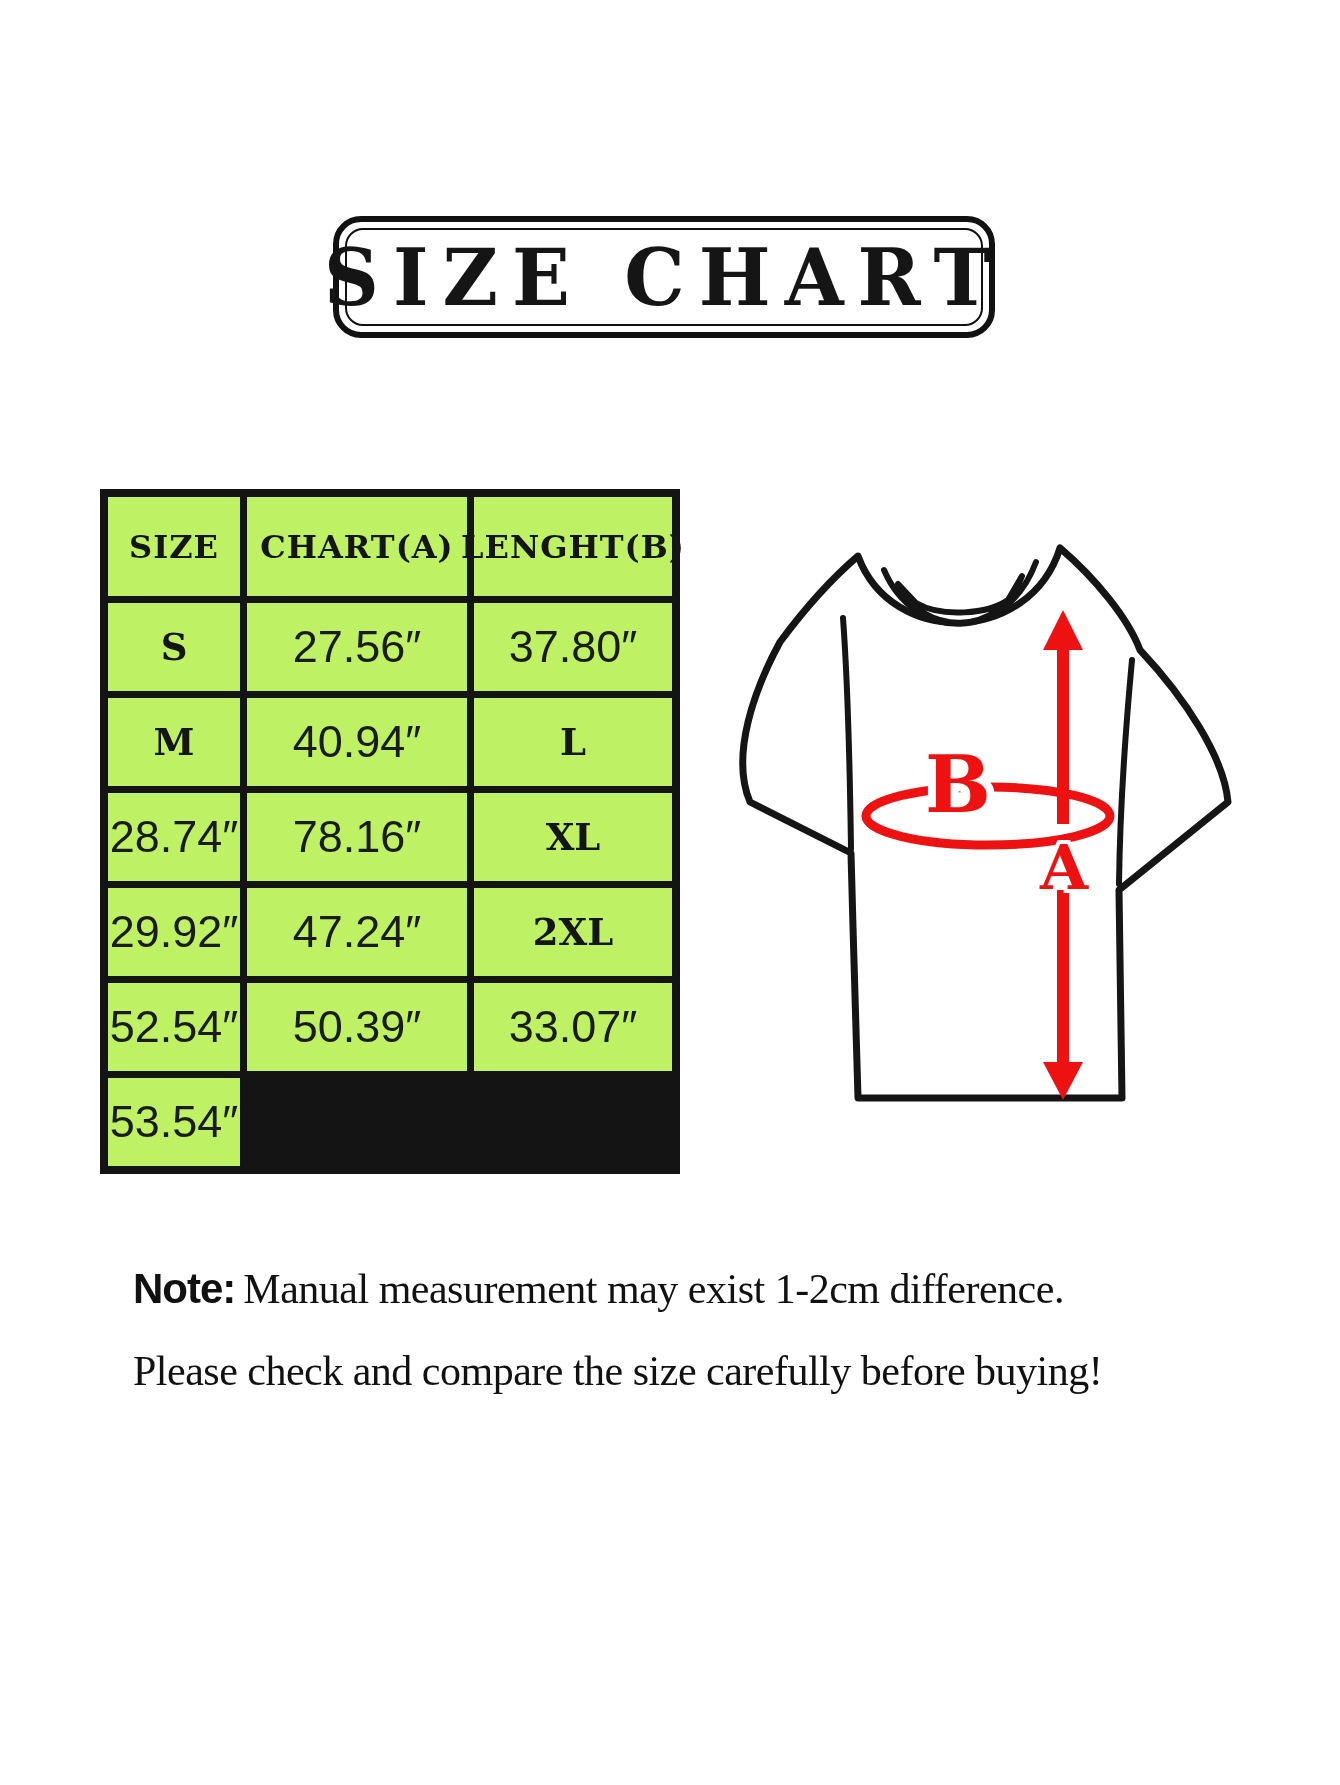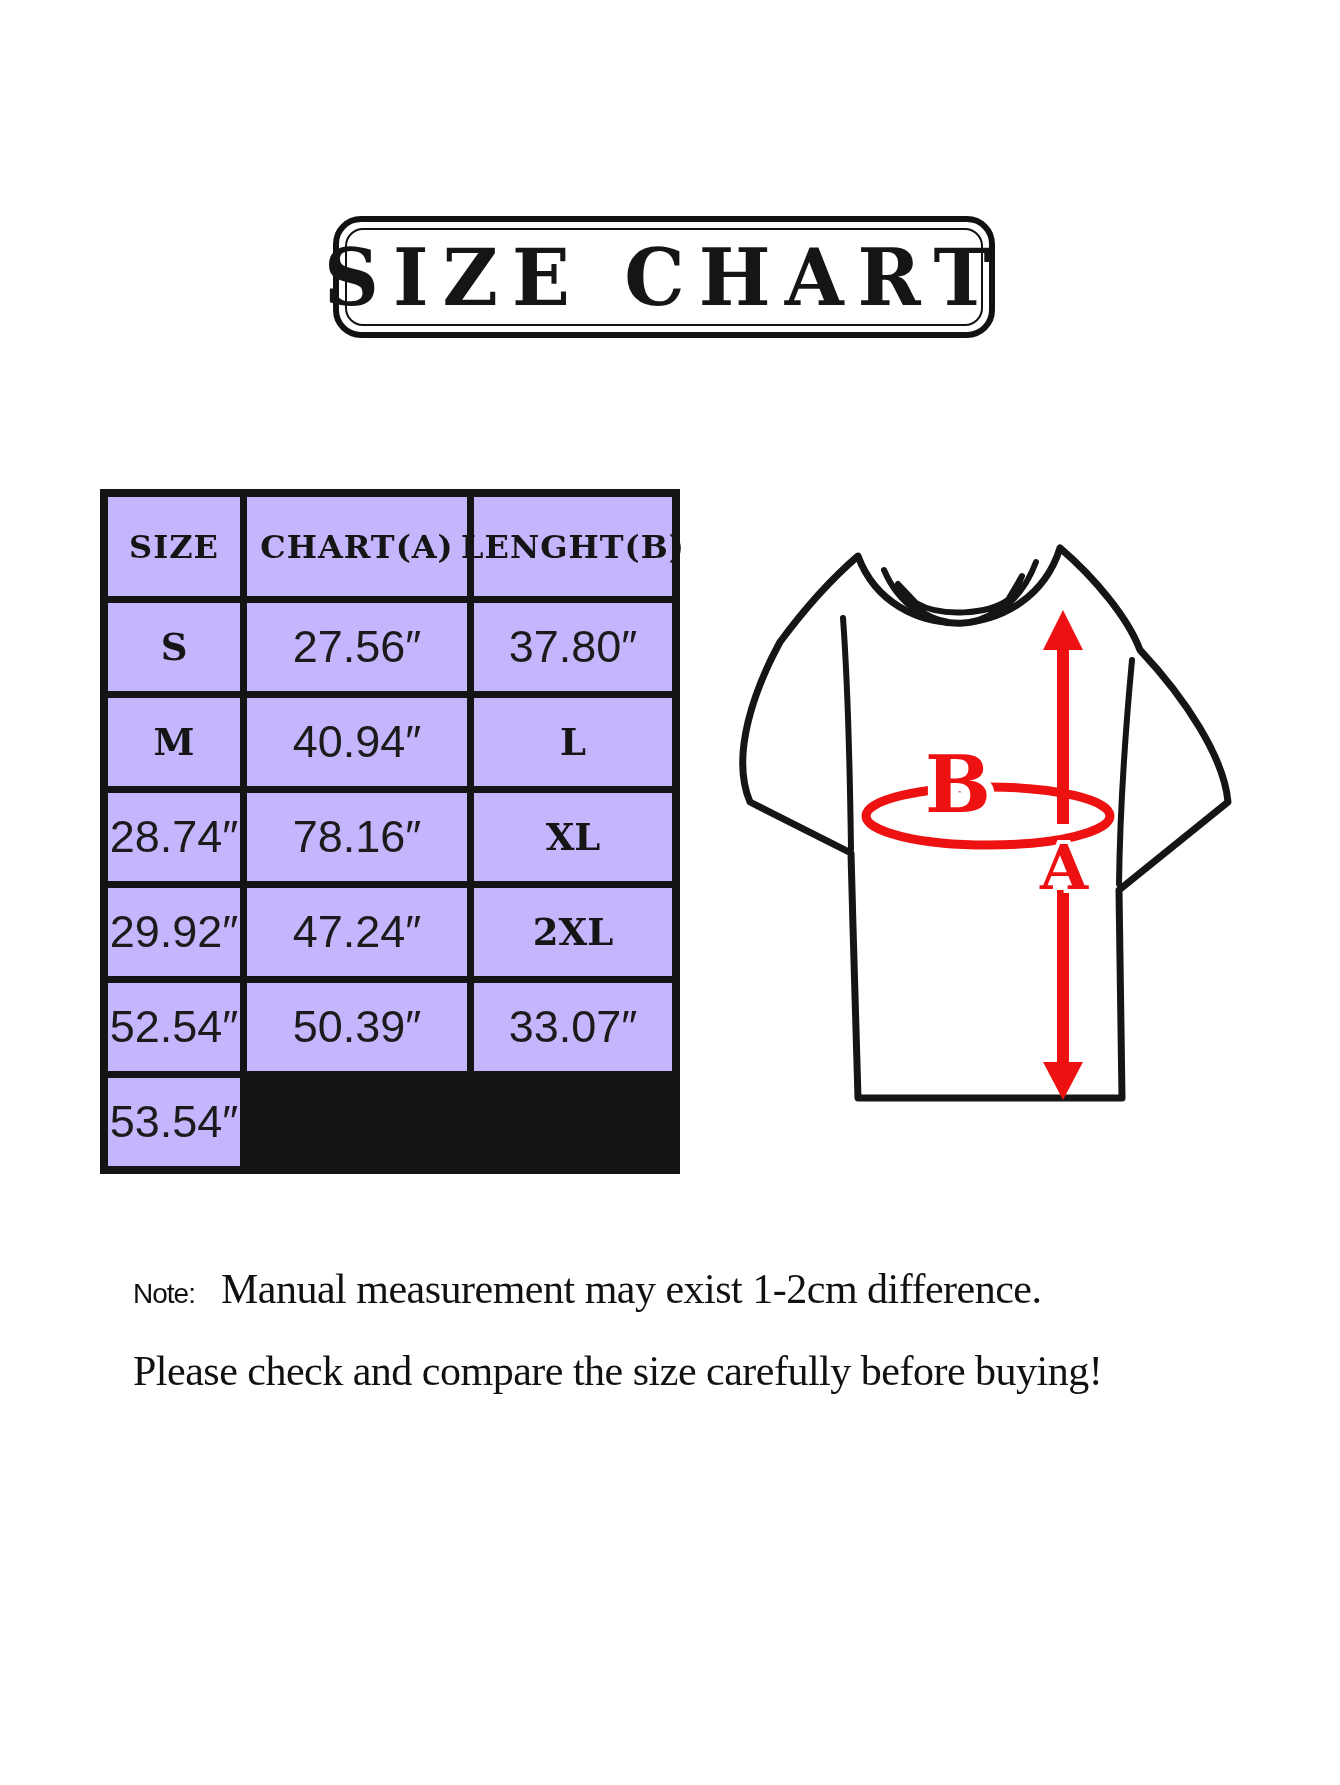--- a/index.html
+++ b/index.html
@@ -12,32 +12,32 @@
   .title-box .inner{position:absolute;inset:6px;border:2.5px solid #111;border-radius:18px;
              display:flex;align-items:center;justify-content:center;}
   .title-text{font-family:"DejaVu Serif",serif;font-weight:bold;font-size:76px;
               letter-spacing:14px;color:#151515;white-space:nowrap;transform:scaleY(1.04);}
 
   
   .size-table{position:absolute;left:100px;top:489px;
               display:grid;grid-template-columns:132px 220px 198px;
               grid-template-rows:99px repeat(6,88px);
               gap:7px;border:8px solid #141414;background:#141414;}
-  .cell{background:#c4b5fd;display:flex;align-items:center;justify-content:center;}
+  .cell{background:#bef264;display:flex;align-items:center;justify-content:center;}
   .cell.head{font-family:"DejaVu Serif",serif;font-weight:bold;font-size:32px;
              letter-spacing:1px;color:#151515;}
   .cell.size{font-family:"DejaVu Serif",serif;font-weight:bold;font-size:37px;color:#151515;}
   .cell.val{font-family:Liberation Sans, sans-serif;font-size:45px;color:#1b1b1b;}
 
   
   .note{position:absolute;left:133px;top:1268px;width:1180px;color:#111;}
   .note .line{white-space:nowrap;line-height:1;}
   .note .line1{margin-bottom:40px;}
-  .note-label{font-family:"Liberation Sans",sans-serif;font-weight:normal;font-size:28px;
-              letter-spacing:-1px;margin-right:26px;}
+  .note-label{font-family:"Liberation Sans",sans-serif;font-weight:bold;font-size:42px;
+              letter-spacing:-1px;margin-right:8px;}
   .note-body{font-family:Liberation Serif, serif;font-size:42px;letter-spacing:-0.5px;}
 
   
   .diagram{position:absolute;left:600px;top:480px;}
 </style>
 </head>
 <body>
 
 <div class="page">
 

